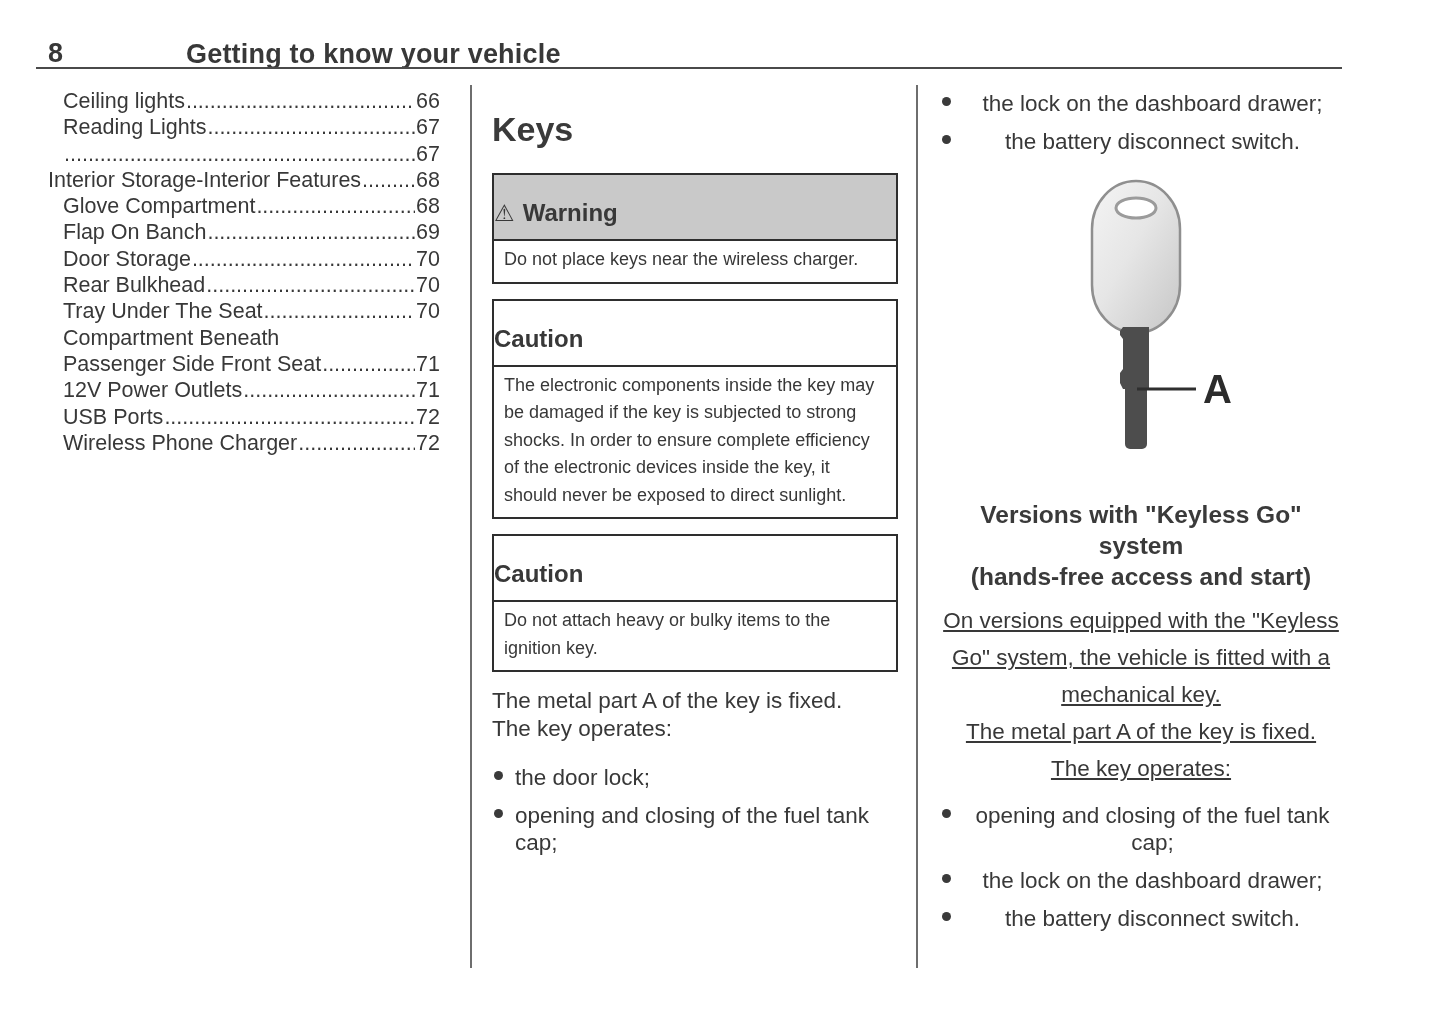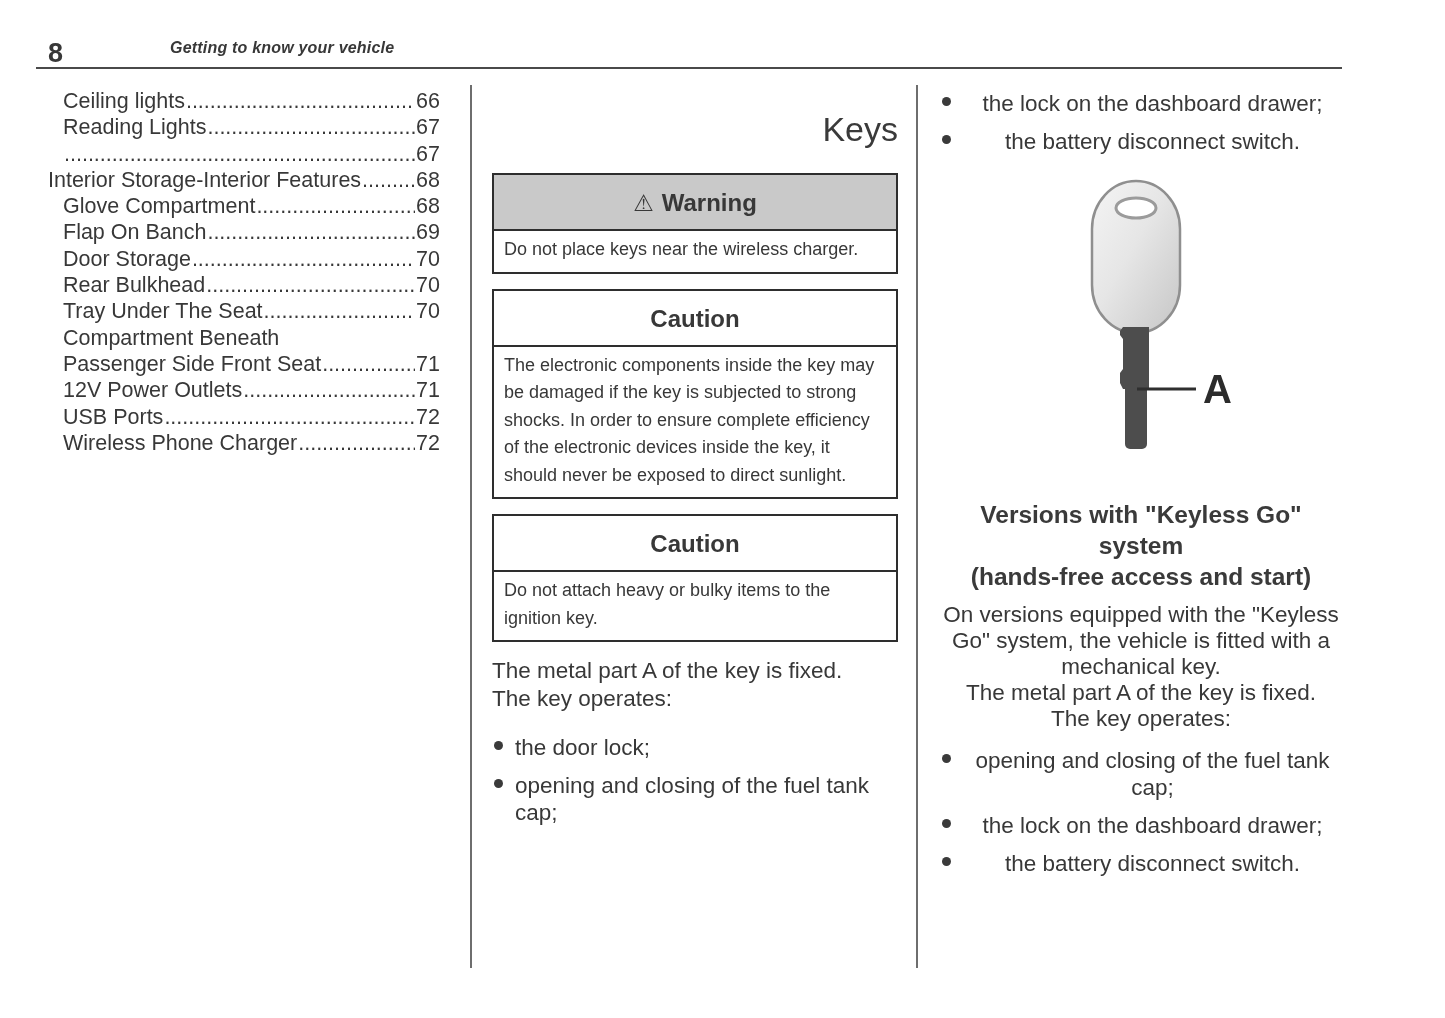--- a/index.html
+++ b/index.html
@@ -11,43 +11,43 @@
   html,body{width:1445px;height:1018px;}
   body{
     position:relative;
     background:#ffffff;
     font-family:"Liberation Sans", sans-serif;
     color:var(--text-color);
     overflow:hidden;
   }
   
   .page-num{position:absolute;left:48px;top:38px;font-size:27px;font-weight:bold;}
-  .page-title{position:absolute;left:170px;top:39px;font-size:16px;font-weight:bold;letter-spacing:.2px;font-style:italic;}
+  .page-title{position:absolute;left:186px;top:39px;font-size:27px;font-weight:bold;letter-spacing:.2px;}
   .header-rule{position:absolute;left:36px;top:67px;width:1306px;height:2px;background:#4a4a4a;}
   
   .vdivider{position:absolute;top:85px;height:883px;width:2px;background:#6e6e6e;}
   #divider-1{left:470px;}
   #divider-2{left:916px;}
   
   .col-left{position:absolute;left:48px;top:88px;width:392px;font-size:21.5px;line-height:26.3px;}
   .toc-row{display:flex;align-items:baseline;}
   .toc-row.indent{padding-left:15px;justify-content:space-between;}
   .toc-label{white-space:nowrap;}
   .toc-dots{flex:1 1 auto;overflow:hidden;white-space:nowrap;margin:0 1px;}
   .toc-dots::after{content:"..................................................................................";}
   .toc-page{white-space:nowrap;}
   
   .col-mid{position:absolute;left:492px;top:108px;width:406px;}
-  .h1{font-size:34px;font-weight:normal;margin:2px 0 24px 0;color:#3a3a3a;text-align:right;}
+  .h1{font-size:34px;font-weight:bold;margin:2px 0 24px 0;color:#3a3a3a;}
   .alert-box{margin-bottom:15px;}
   .alert-head{
     border:2px solid var(--border-dark);
-    text-align:center;
+    text-align:left;
     font-size:24px;font-weight:600;
-    padding:14px 0 12px 0;
+    padding:24px 0 12px 0;
   }
   .alert-head.gray{background:var(--warning-bg);}
   .alert-body{
     border:2px solid var(--border-dark);border-top:none;
     padding:5px 10px 8px 10px;
     font-size:18px;line-height:27.5px;
   }
   .warn-icon{font-family:"DejaVu Sans", sans-serif;font-size:23px;font-weight:normal;margin-right:8px;}
   .h2{font-size:29px;font-weight:bold;margin:17px 0 12px 0;color:#3a3a3a;}
   .body-line{font-size:22.5px;line-height:28px;}
@@ -56,21 +56,21 @@
   .bullet{position:relative;padding-left:23px;margin-bottom:11px;font-size:22.5px;line-height:27px;}
   .bullet .marker{
     position:absolute;left:2px;top:7px;width:9px;height:9px;border-radius:50%;
     background:#3a3a3a;
   }
   
   .col-right{position:absolute;left:940px;top:88px;width:402px;text-align:center;}
   .col-right .bullets{margin-top:2px;}
   .key-figure{margin:24px 0 0 150px;display:block;}
   .h2b{font-size:24.5px;font-weight:bold;line-height:31px;margin:42px 0 10px 0;white-space:pre-line;color:#3a3a3a;}
-  .para .body-line{line-height:26px;}
+  .para .body-line{line-height:37px;text-decoration:underline;}
   .col-right .bullets.lower{margin-top:15px;}
 </style>
 </head>
 <body>
 
 <div class="page-num">8</div>
 <div class="page-title">Getting to know your vehicle</div>
 <div class="header-rule"></div>
 
 <div class="vdivider" id="divider-1"></div>

